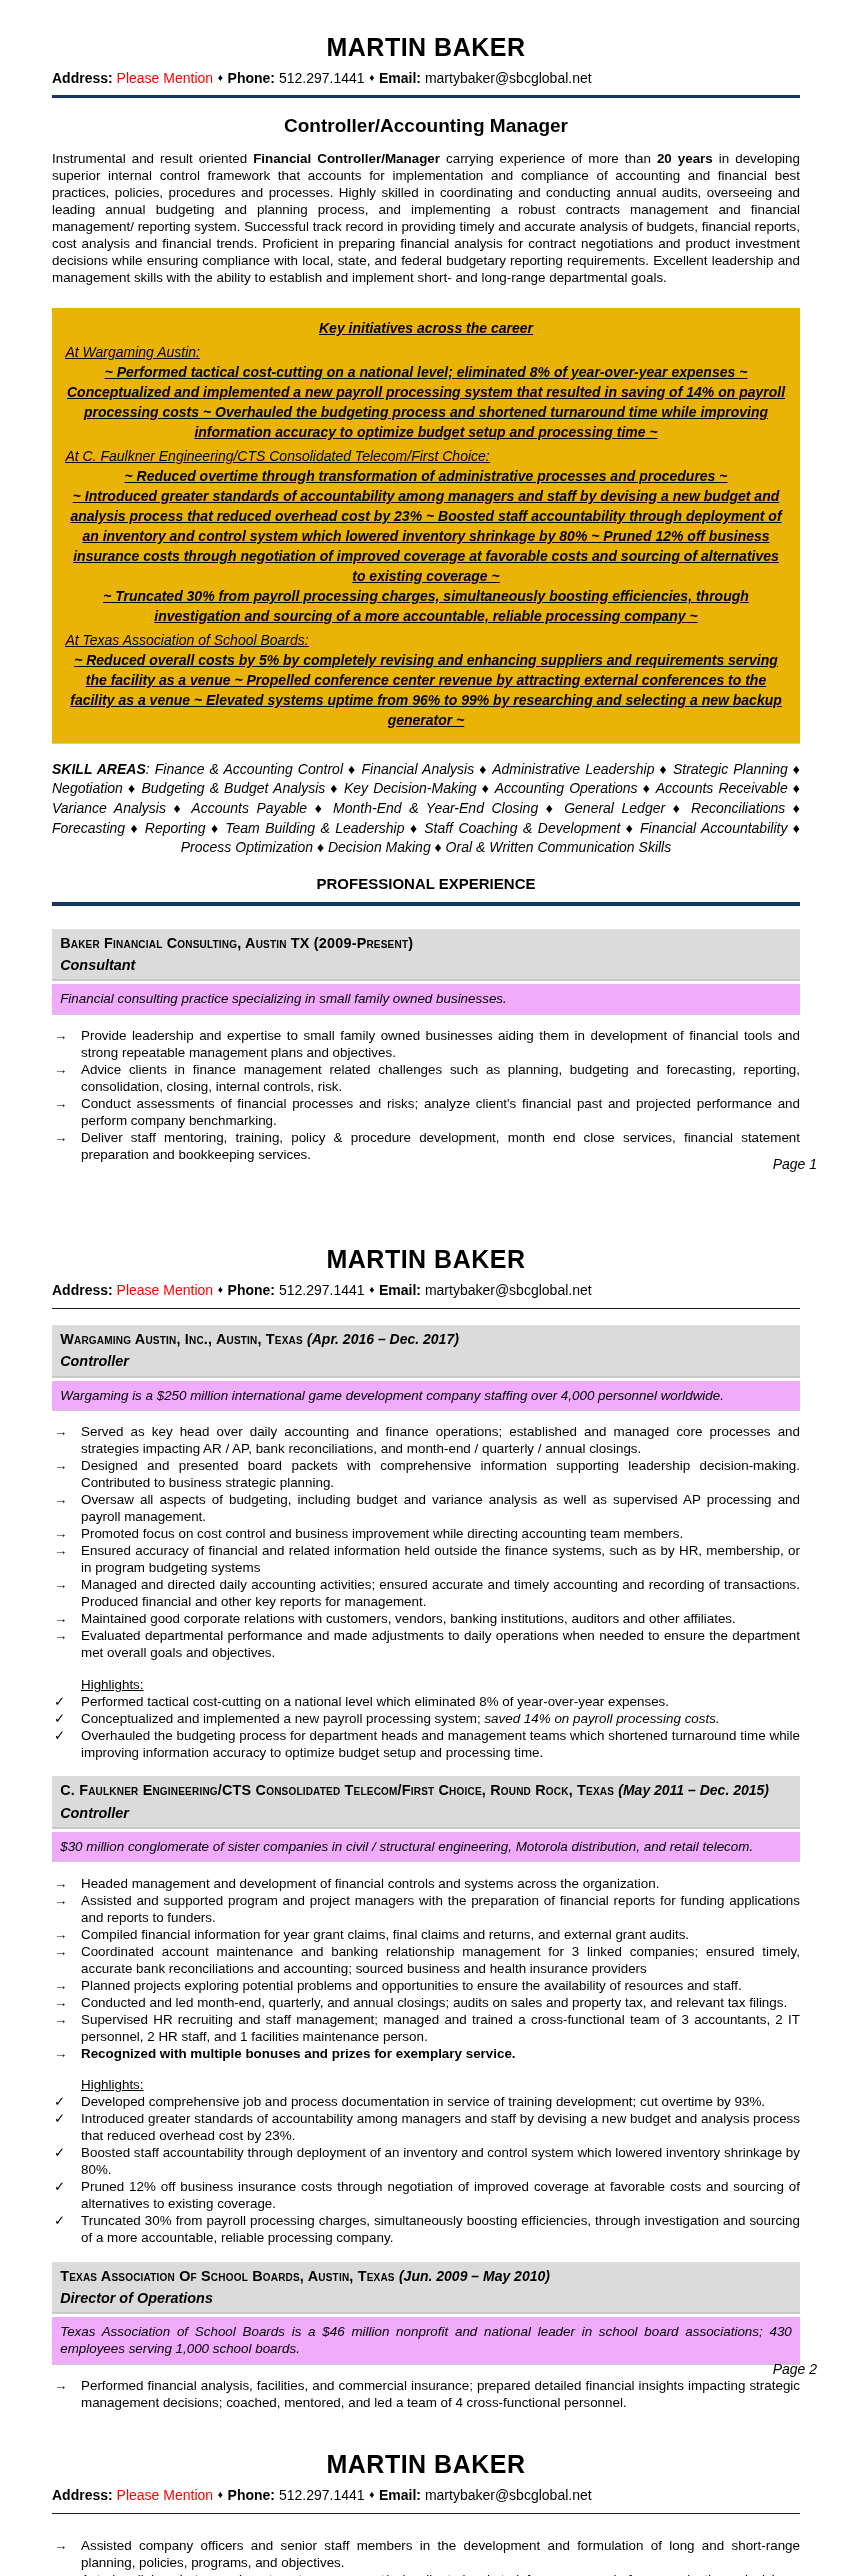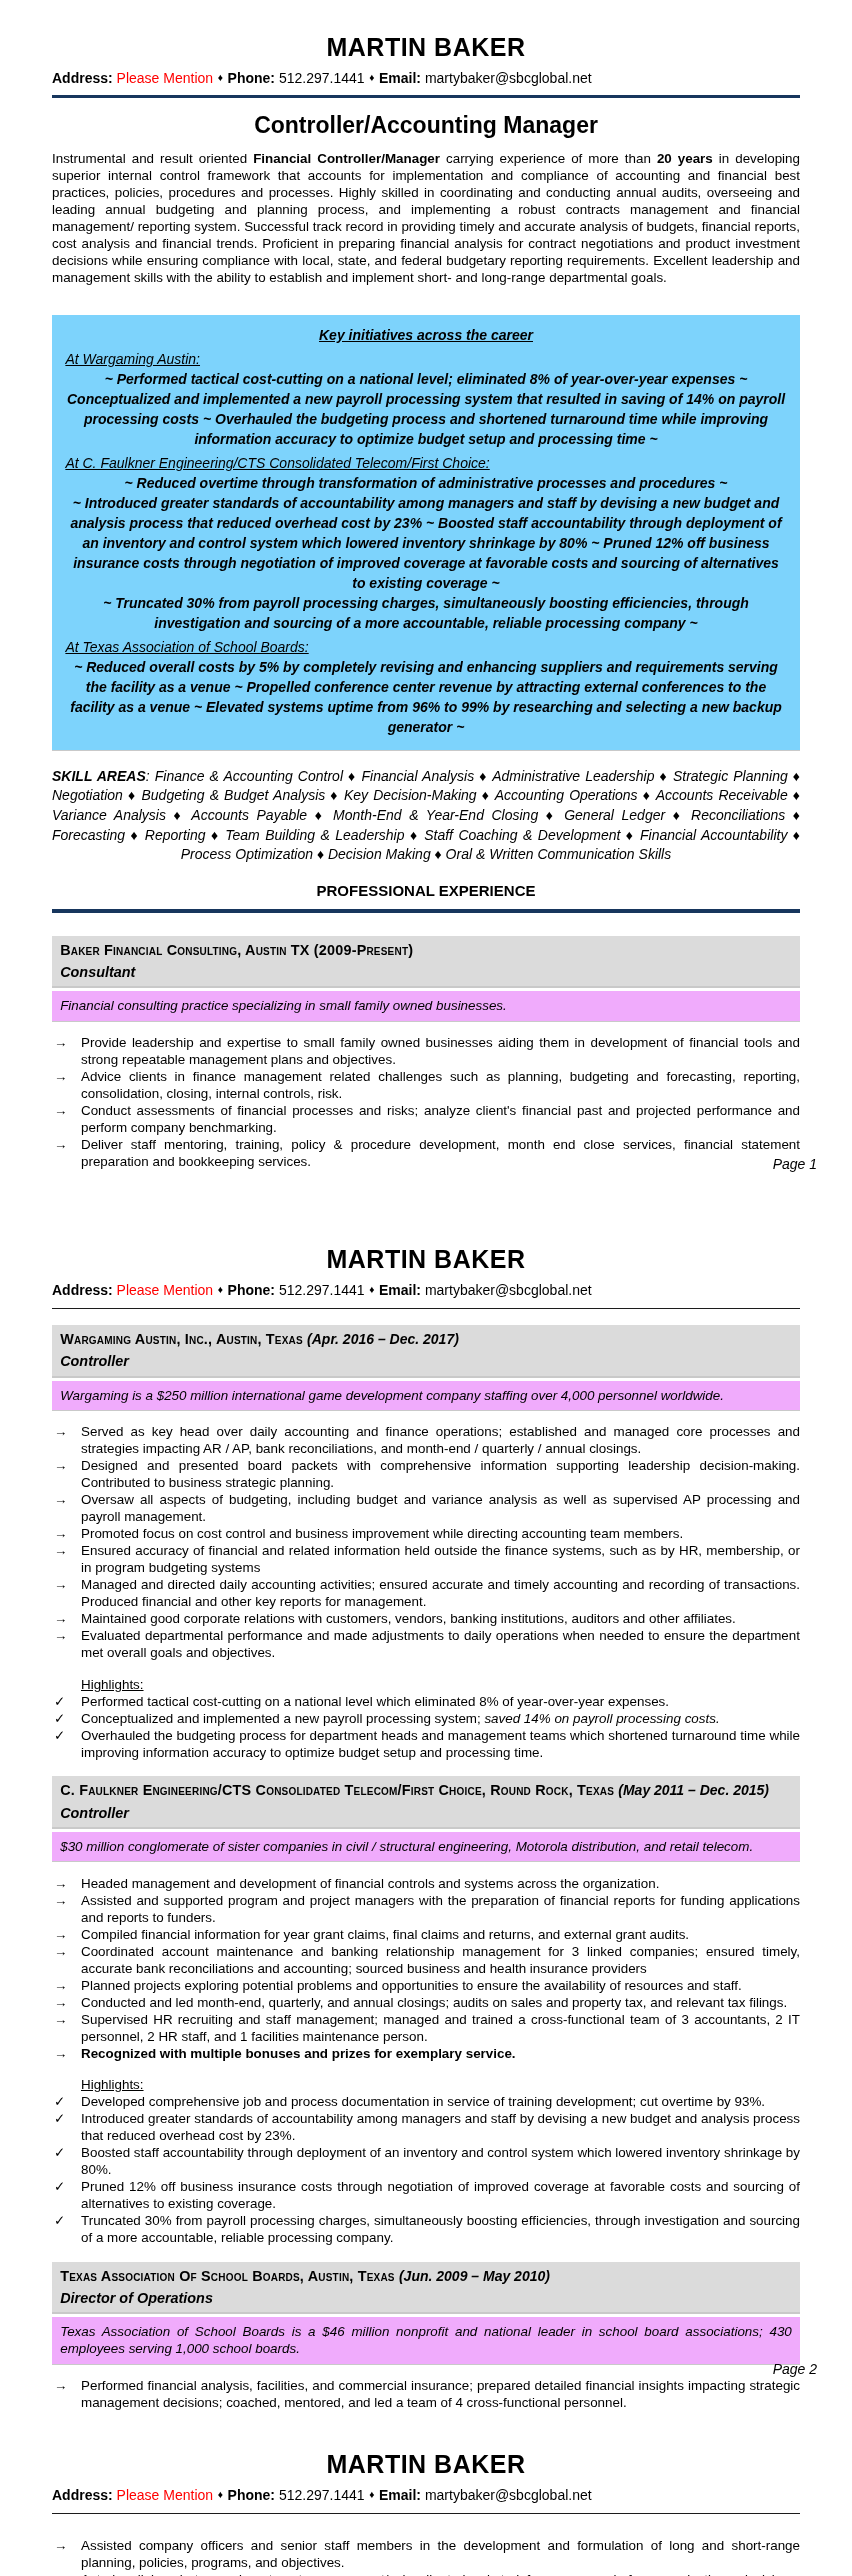--- a/index.html
+++ b/index.html
@@ -12,23 +12,23 @@
   }
   .pad-top-1{padding-top:33px;}
   .pad-top-23{padding-top:40px;}
   .name{text-align:center;font-weight:bold;font-size:25px;line-height:28px;letter-spacing:0.5px;}
   .contact{text-align:left;font-size:14px;margin-top:8.2px;}
   .contact .lbl{font-weight:bold;}
   .red{color:#FF0000;}
   .sep{font-size:10.3px;vertical-align:1.5px;padding:0 4.6px;}
   .rule-navy{height:3.6px;background:#17365D;margin-top:8.2px;}
   .rule-thin{height:1.5px;background:#1c1c1c;margin-top:9.3px;}
-  .doc-title{text-align:center;font-weight:bold;font-size:23px;line-height:23px;margin-top:15.5px;}
+  .doc-title{text-align:center;font-weight:bold;font-size:19px;line-height:23px;margin-top:15.5px;}
   .summary{margin-top:13.4px;text-align:justify;}
-  .kibox{background:#7dd3fc;margin-top:29px;padding:9.3px 13.4px 13.4px;font-size:14px;line-height:20px;border-bottom:1.5px solid #c9c9c9;}
+  .kibox{background:#eab308;margin-top:22px;padding:9.3px 13.4px 13.4px;font-size:14px;line-height:20px;border-bottom:1.5px solid #c9c9c9;text-decoration:underline;}
   .ki-title{text-align:center;font-weight:bold;font-style:italic;text-decoration:underline;}
   .ki-at{font-style:italic;text-decoration:underline;margin-top:4.1px;}
   .ki-p{text-align:center;font-weight:bold;font-style:italic;}
   .skills{margin-top:15.5px;font-style:italic;font-size:14px;line-height:19.6px;text-align:justify;text-align-last:center;}
   .skills .lbl{font-weight:bold;}
   .sec-head{text-align:center;font-weight:bold;font-size:15px;line-height:18.5px;margin-top:17.5px;}
   .job-head{background:#DBDBDB;margin-top:23px;padding:6.2px 8.2px 5.2px;border-bottom:2.1px solid #c9c9c9;}
   .jh-company{font-weight:bold;font-size:14.4px;font-variant:small-caps;letter-spacing:0.2px;}
   .jh-date{font-weight:bold;font-style:italic;font-size:14px;}
   .jh-title{font-weight:bold;font-style:italic;font-size:14.4px;margin-top:5.2px;}

